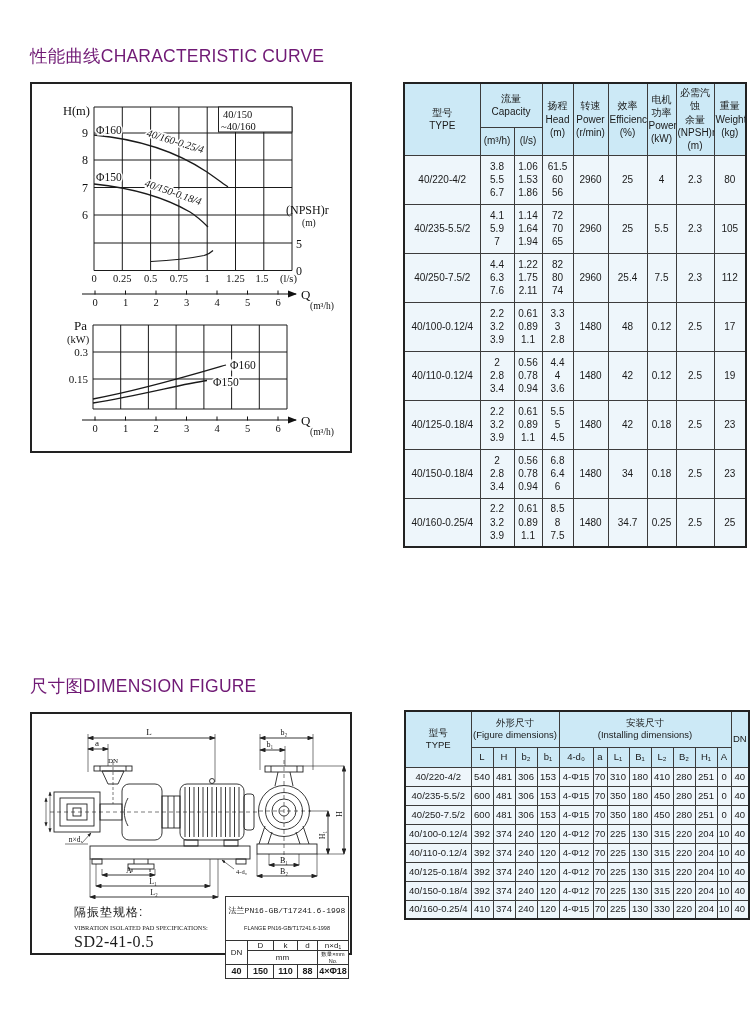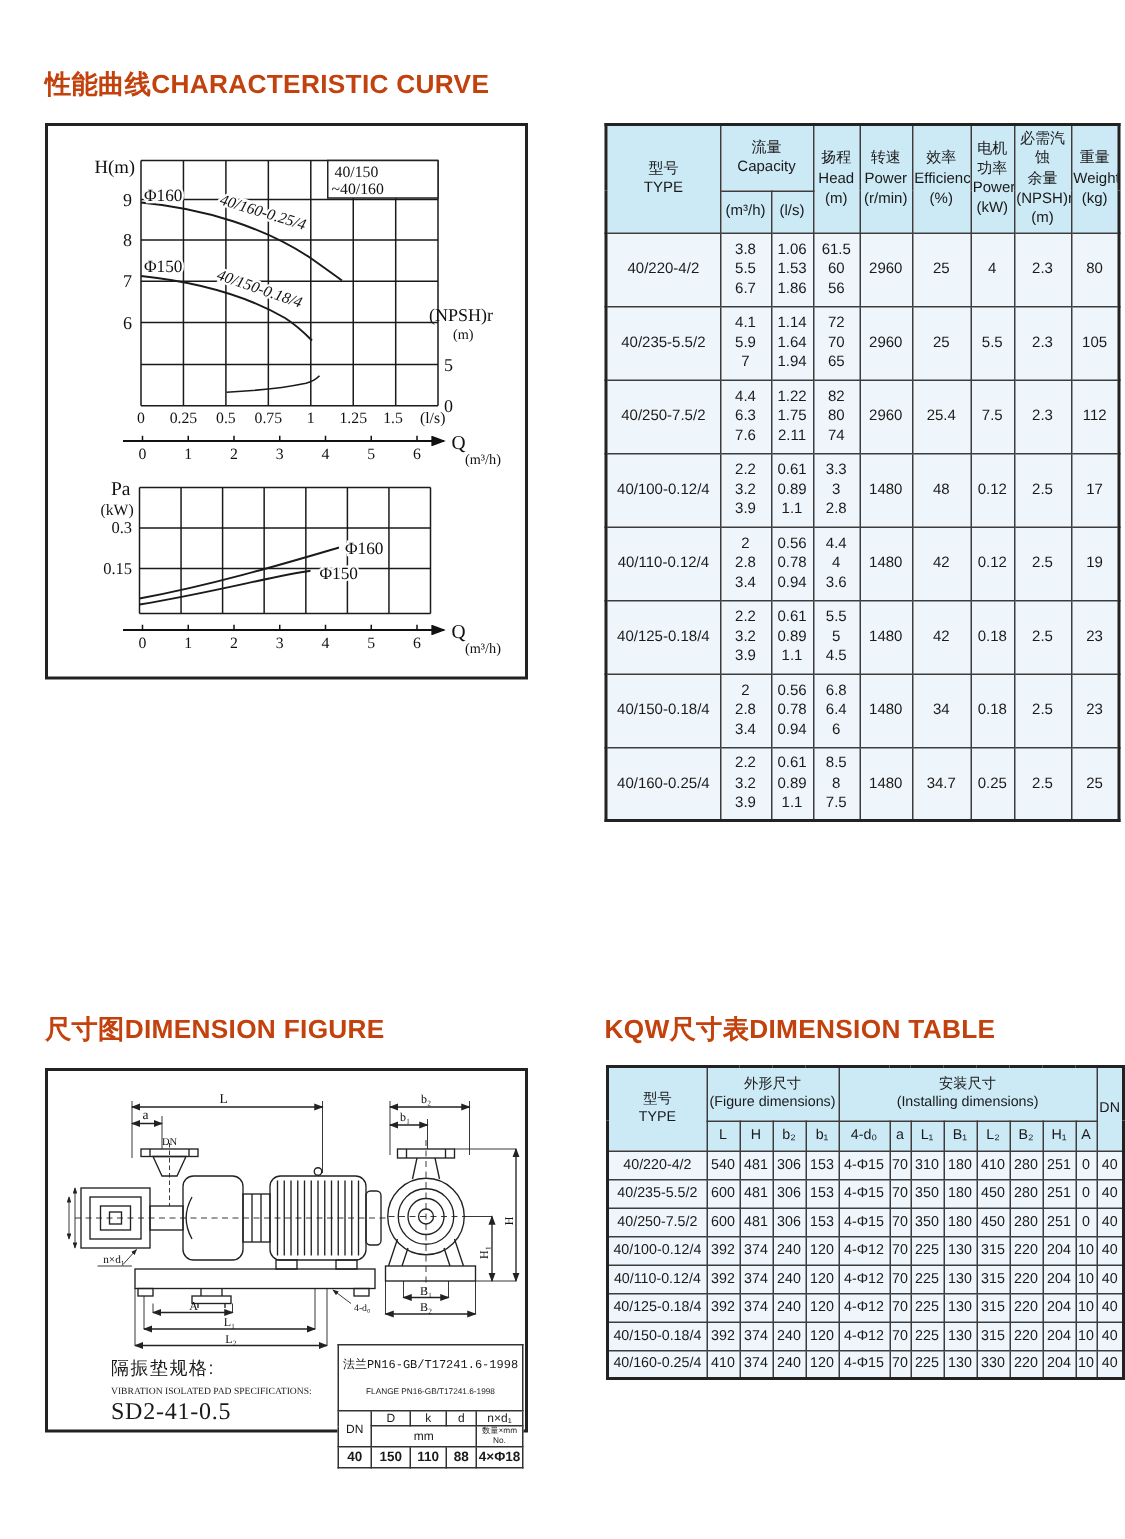--- a/index.html
+++ b/index.html
@@ -1,18 +1,18 @@
 <!DOCTYPE html>
 <html><head>
 <meta charset="utf-8">
 <style>
   html,body{margin:0;padding:0;background:#fff;}
   .page{position:relative;width:750px;height:1026px;background:#ffffff;overflow:hidden;
         font-family:"Liberation Sans",sans-serif;color:#1a1a1a;}
-  .sec-title{position:absolute;font-size:17.5px;font-weight:700;color:#c2410c;letter-spacing:.2px;white-space:nowrap;}
+  .sec-title{position:absolute;font-size:17.5px;font-weight:400;color:#701a75;letter-spacing:.2px;white-space:nowrap;}
   
   .chart-box{position:absolute;left:30px;top:82px;width:322px;height:371px;border:2px solid #222;box-sizing:border-box;background:#fff;}
   .figure-box{position:absolute;left:30px;top:712px;width:322px;height:243px;border:2px solid #222;box-sizing:border-box;background:#fff;}
   svg text{font-family:"Liberation Serif",serif;fill:#111;}
   
   table.dtable{position:absolute;border-collapse:collapse;table-layout:fixed;background:#eef6fb;}
   table.dtable th,table.dtable td{border:1px solid #3c3c3c;text-align:center;vertical-align:middle;
       white-space:pre-line;padding:0 1px;overflow:hidden;}
   table.dtable{border:2px solid #222;}
   table.dtable th{background:#cce9f6;font-weight:400;}
@@ -38,21 +38,20 @@
   .vib .l2{font-size:6.4px;font-family:"Liberation Serif",serif;margin-top:3px;white-space:nowrap;}
   .vib .l3{font-size:16px;font-family:"Liberation Serif",serif;margin-top:2px;letter-spacing:.5px;}
 </style>
 </head>
 <body>
 
 <div class="page">
 
   <div class="sec-title" style="left:30px;top:44px;">性能曲线CHARACTERISTIC CURVE</div>
   <div class="sec-title" style="left:30px;top:674px;">尺寸图DIMENSION FIGURE</div>
-  <div class="sec-title" style="left:403px;top:674px;">KQW尺寸表DIMENSION TABLE</div>
 
   <div class="chart-box">
     <svg width="318" height="367" viewBox="0 0 318 367">
       <defs>
         <marker id="arw" viewBox="0 0 8 6" refX="7" refY="3" markerWidth="8" markerHeight="6" orient="auto-start-reverse">
           <path d="M0,0 L8,3 L0,6 Z" fill="#111"></path>
         </marker>
       </defs>
 
       <g stroke="#1a1a1a" stroke-width="1" fill="none">

